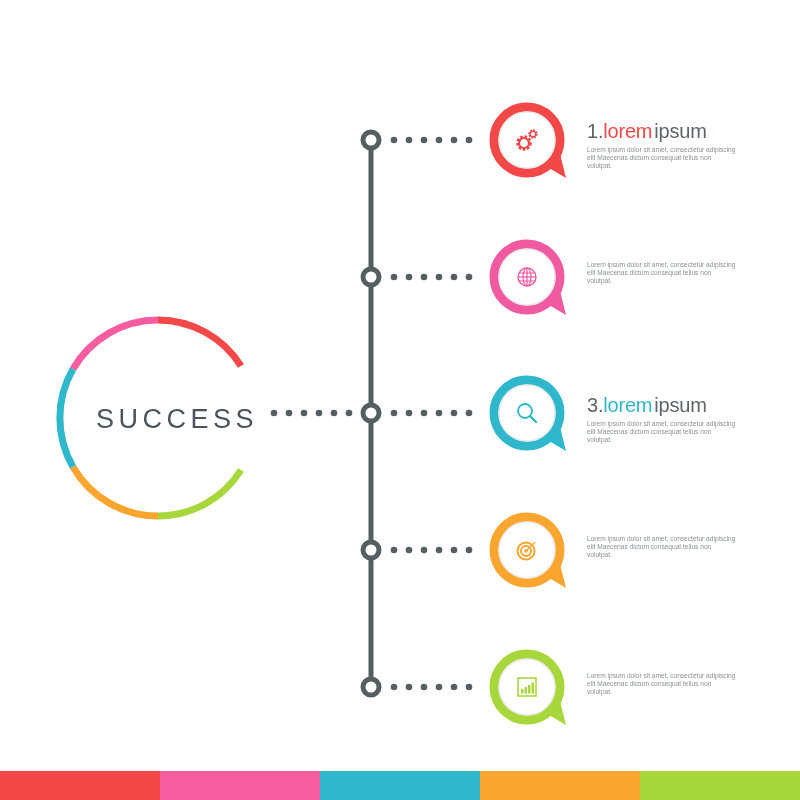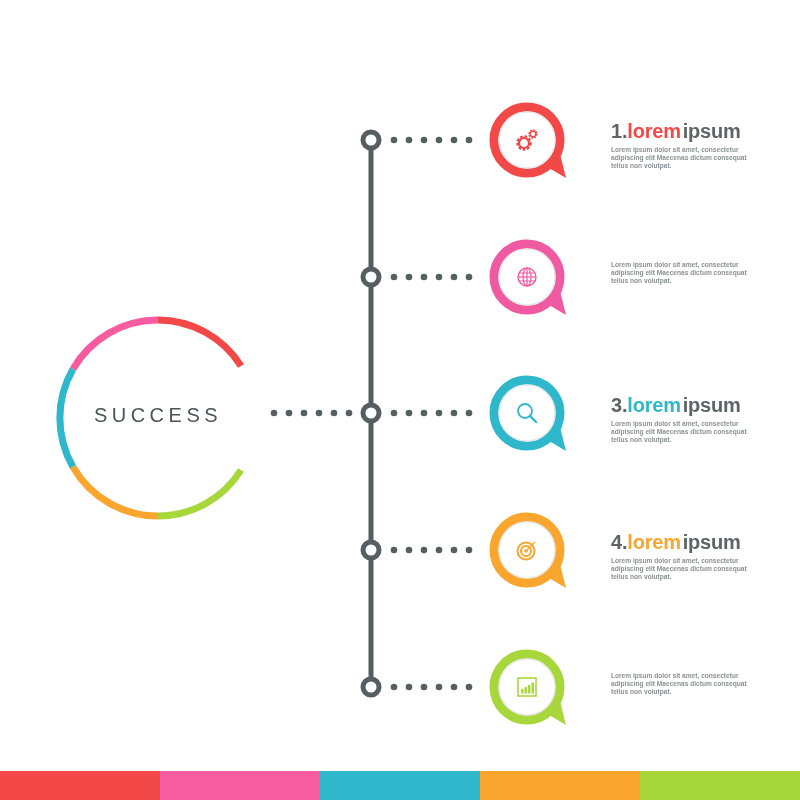--- a/index.html
+++ b/index.html
@@ -1,19 +1,19 @@
 <!DOCTYPE html>
 <html><head>
 <meta charset="utf-8">
 <style>
   html, body { margin: 0; padding: 0; }
   body { width: 800px; height: 800px; background: #ffffff; position: relative; overflow: hidden; font-family: "Liberation Sans", "DejaVu Sans", sans-serif; }
   #canvas { position: absolute; left: 0; top: 0; }
-  .center-label { position: absolute; left: 58px; top: 404px; width: 200px; text-align: center; font-size: 20px; letter-spacing: 4.5px; color: #4a5459; font-weight: 400; }
-  .step { position: absolute; left: 611px; width: 190px; font-weight: bold; }
+  .center-label { position: absolute; left: 58px; top: 404px; width: 200px; text-align: right; font-size: 27px; letter-spacing: 4.5px; color: #4a5459; font-weight: 400; }
+  .step { position: absolute; left: 587px; width: 190px; }
   .step-title { font-size: 20px; line-height: 22px; color: #5d6568; white-space: nowrap; letter-spacing: -0.2px; }
   .step-title .num { color: #5d6568; }
   .step-title .accent { margin-right: 2px; }
   .step-body { margin-top: 4px; font-size: 6.6px; line-height: 8px; color: #8a9194; width: 150px; }
   .strip { position: absolute; left: 0; top: 771px; width: 800px; height: 29px; display: flex; }
   .strip > div { flex: 1; height: 100%; }
 </style>
 </head>
 <body>
 
@@ -157,21 +157,20 @@
   <div class="step-body">Lorem ipsum dolor sit amet, consectetur adipiscing elit Maecenas dictum consequat tellus non volutpat.</div>
 </div>
 <div class="step" style="top:257px">
   <div class="step-body">Lorem ipsum dolor sit amet, consectetur adipiscing elit Maecenas dictum consequat tellus non volutpat.</div>
 </div>
 <div class="step" style="top:394px">
   <div class="step-title"><span class="num">3.</span><span class="accent" style="color:#2fb8cb">lorem</span><span>ipsum</span></div>
   <div class="step-body">Lorem ipsum dolor sit amet, consectetur adipiscing elit Maecenas dictum consequat tellus non volutpat.</div>
 </div>
 <div class="step" style="top:531px">
-  <div class="step-title"><span class="num">4.</span><span class="accent" style="color:#f9a52e">lorem</span><span>ipsum</span></div>
   <div class="step-body">Lorem ipsum dolor sit amet, consectetur adipiscing elit Maecenas dictum consequat tellus non volutpat.</div>
 </div>
 <div class="step" style="top:668px">
   <div class="step-body">Lorem ipsum dolor sit amet, consectetur adipiscing elit Maecenas dictum consequat tellus non volutpat.</div>
 </div>
 
 <div class="strip">
   <div style="background:#f24848"></div>
   <div style="background:#f75ca0"></div>
   <div style="background:#2fb8cb"></div>

